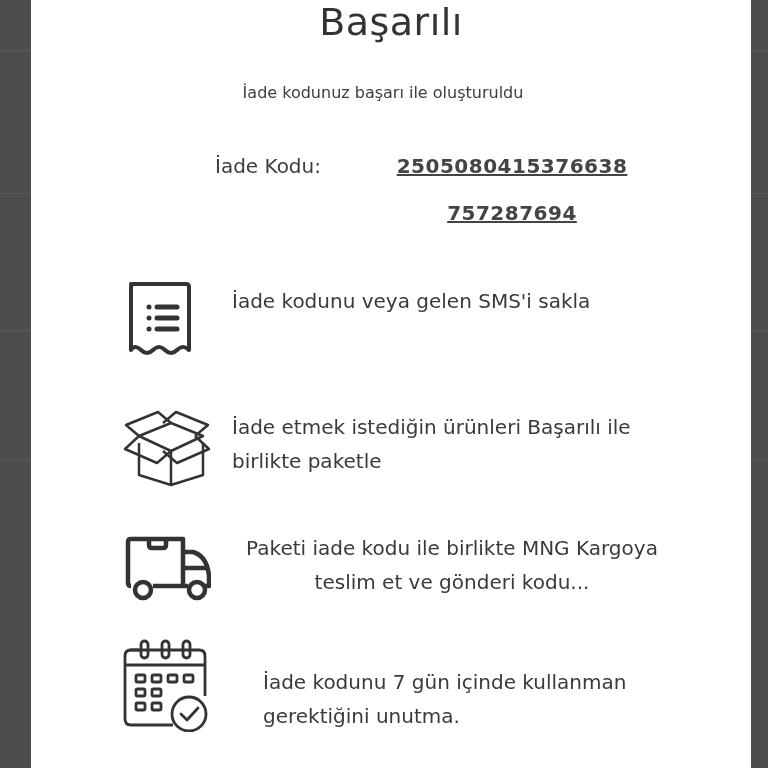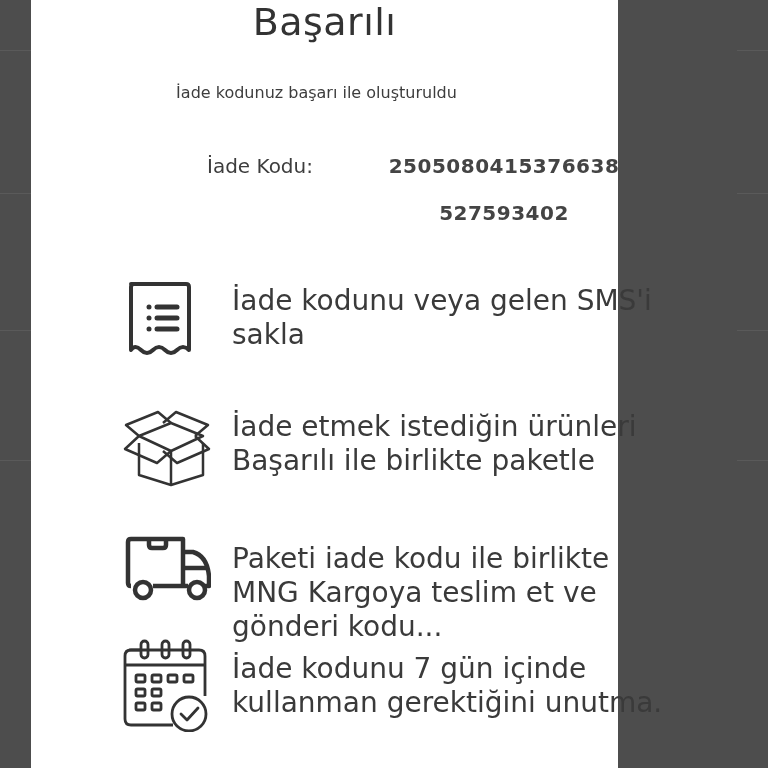--- a/index.html
+++ b/index.html
@@ -7,47 +7,47 @@
     width: 768px; height: 768px; overflow: hidden;
     background: #4d4d4d;
     position: relative;
     font-family: "DejaVu Sans", "Liberation Sans", sans-serif;
     color: #3a3a3a;
   }
   .overlay-line {
     position: absolute; height: 1px; background: #5a5a5a;
   }
   .modal {
-    position: absolute; left: 31px; top: 0; width: 587px; height: 768px;
+    position: absolute; left: 31px; top: 0; width: 720px; height: 768px;
     background: #ffffff;
   }
   .title {
     position: absolute; left: 0; right: 0; top: 0;
     text-align: center; font-size: 38px; line-height: 44px; color: #333;
     letter-spacing: 0.5px;
   }
   .subtitle {
     position: absolute; left: 0; right: 16px; top: 83px;
     text-align: center; font-size: 16px; color: #3d3d3d;
   }
   .code-row {
-    position: absolute; left: 4px; right: 0; height: 30px;
+    position: absolute; left: 12px; right: 0; height: 30px;
     font-size: 20px; color: #3d3d3d;
   }
   .code-row .label { position: absolute; left: 172px; }
   .code-row .value {
     position: absolute; left: 345px; width: 248px; text-align: center;
-    font-weight: bold; letter-spacing: 0.5px; color: #444;
+    font-weight: bold; letter-spacing: 0.5px; color: #444; text-decoration: underline;
   }
   .step { position: absolute; left: 0; right: 0; }
   .step .icon { position: absolute; left: 80px; width: 100px; height: 100px; }
   .step .icon svg { width: 100%; height: 100%; }
   .step .text {
     position: absolute; left: 201px; width: 440px;
-    font-size: 28px; line-height: 34px; color: #3a3a3a;
+    font-size: 20px; line-height: 34px; color: #3a3a3a;
   }
 </style>
 </head>
 <body>
 
 <div class="overlay-line" style="left:0;width:31px;top:50px;"></div>
 <div class="overlay-line" style="left:0;width:31px;top:193px;"></div>
 <div class="overlay-line" style="left:0;width:31px;top:330px;"></div>
 <div class="overlay-line" style="left:0;width:31px;top:460px;"></div>
 <div class="overlay-line" style="left:737px;width:31px;top:50px;"></div>
@@ -57,21 +57,21 @@
 
 <div class="modal">
   <div class="title">Başarılı</div>
   <div class="subtitle">İade kodunuz başarı ile oluşturuldu</div>
 
   <div class="code-row" style="top:154px;">
     <span class="label">İade Kodu:</span>
     <span class="value">2505080415376638</span>
   </div>
   <div class="code-row" style="top:201px;">
-    <span class="value">527593402</span>
+    <span class="value">757287694</span>
   </div>
 
   <div class="step" style="top:270px;">
     <div class="icon" style="top:0;">
       <svg viewBox="0 0 100 100">
         <path d="M20 14 H75 Q78 14 78 17 V80 Q72 74 66 80 Q60 86 54 80 Q48 74 42 80 Q36 86 30 80 Q24 74 20 80 V17 Q20 14 23 14 Z" fill="none" stroke="#333" stroke-width="4" stroke-linejoin="round"></path>
         <circle cx="38" cy="37" r="2.5" fill="#333"></circle>
         <circle cx="38" cy="48" r="2.5" fill="#333"></circle>
         <circle cx="38" cy="59" r="2.5" fill="#333"></circle>
         <line x1="46" y1="37" x2="66" y2="37" stroke="#333" stroke-width="5" stroke-linecap="round"></line>
@@ -106,21 +106,21 @@
           <path d="M20 66 Q17 66 17 63 V22 Q17 19 20 19 H72 V66"></path>
           <path d="M72 32 H82 Q96 36 98 56 V66 H92"></path>
           <line x1="72" y1="48" x2="97" y2="48"></line>
           <path d="M38 19 V25 Q38 28 41 28 H52 Q55 28 55 25 V19"></path>
           <line x1="42" y1="66" x2="77" y2="66"></line>
           <circle cx="32" cy="70" r="8"></circle>
           <circle cx="86" cy="70" r="8"></circle>
         </g>
       </svg>
     </div>
-    <div class="text" style="top:27px;">Paketi iade kodu ile birlikte MNG Kargoya teslim et ve gönderi kodu...</div>
+    <div class="text" style="top:16px;text-align:center;">Paketi iade kodu ile birlikte MNG Kargoya teslim et ve gönderi kodu...</div>
   </div>
 
   <div class="step" style="top:632px;">
     <div class="icon" style="top:0;">
       <svg viewBox="0 0 100 100">
         <g fill="none" stroke="#333" stroke-width="2.8" stroke-linejoin="round">
           <path d="M62 93 H20 Q14 93 14 87 V24 Q14 18 20 18 H88 Q94 18 94 24 V64"></path>
           <line x1="14" y1="33" x2="94" y2="33"></line>
           <path d="M18 18 H30"></path>
           <rect x="30" y="9" width="7" height="17" rx="3.5"></rect>
@@ -132,15 +132,15 @@
           <rect x="73" y="43" width="9" height="7" rx="1.5"></rect>
           <rect x="25" y="57" width="9" height="7" rx="1.5"></rect>
           <rect x="41" y="57" width="9" height="7" rx="1.5"></rect>
           <rect x="25" y="71" width="9" height="7" rx="1.5"></rect>
           <rect x="41" y="71" width="9" height="7" rx="1.5"></rect>
           <circle cx="78" cy="82" r="17" fill="#fff"></circle>
           <path d="M70 82 L76 88 L87 76" stroke-linecap="round"></path>
         </g>
       </svg>
     </div>
-    <div class="text" style="top:20px;">İade kodunu 7 gün içinde kullanman gerektiğini unutma.</div>
+    <div class="text" style="top:33px;margin-left:31px;">İade kodunu 7 gün içinde kullanman gerektiğini unutma.</div>
   </div>
 </div>
 
 </body></html>

